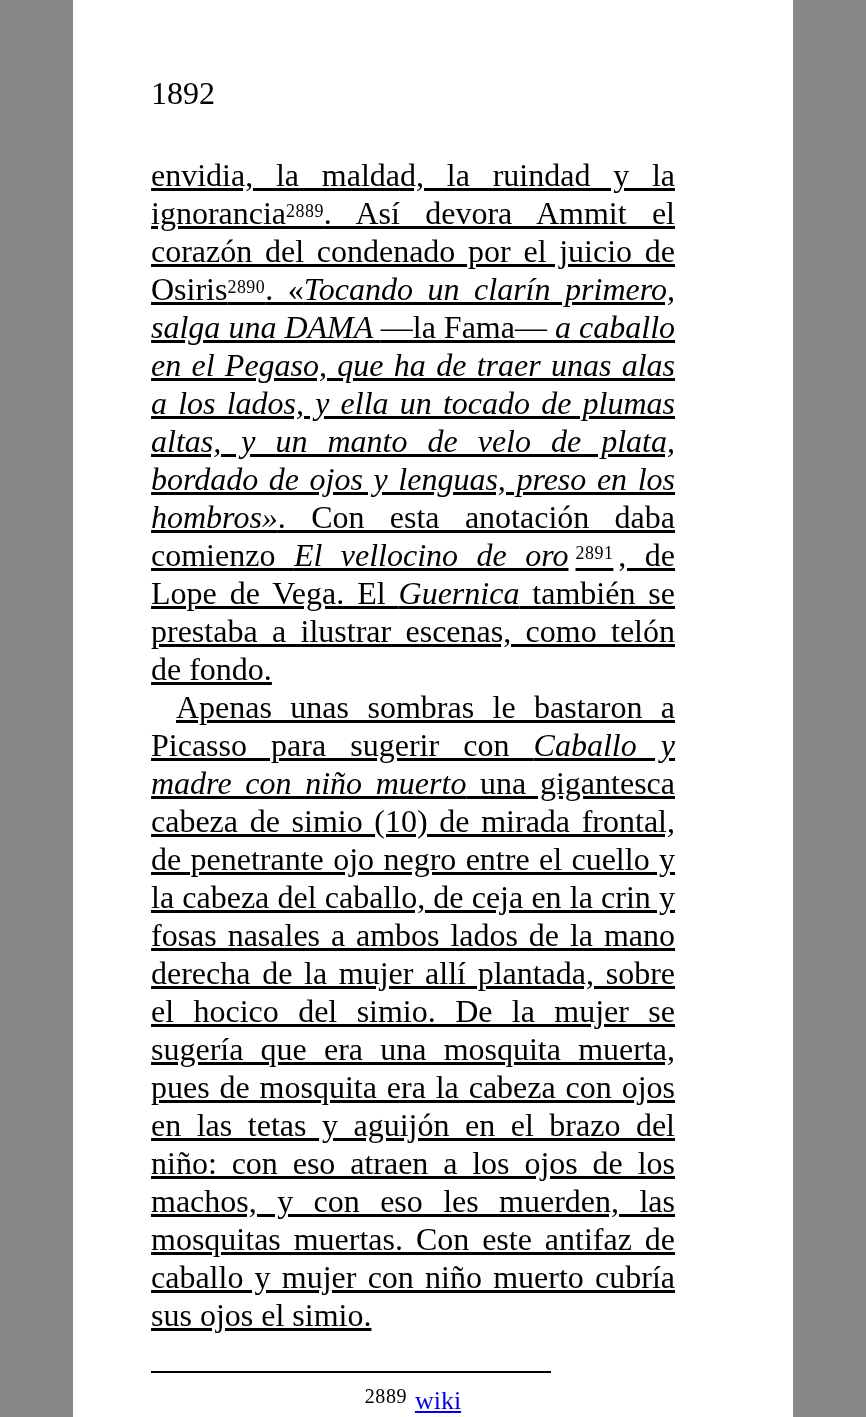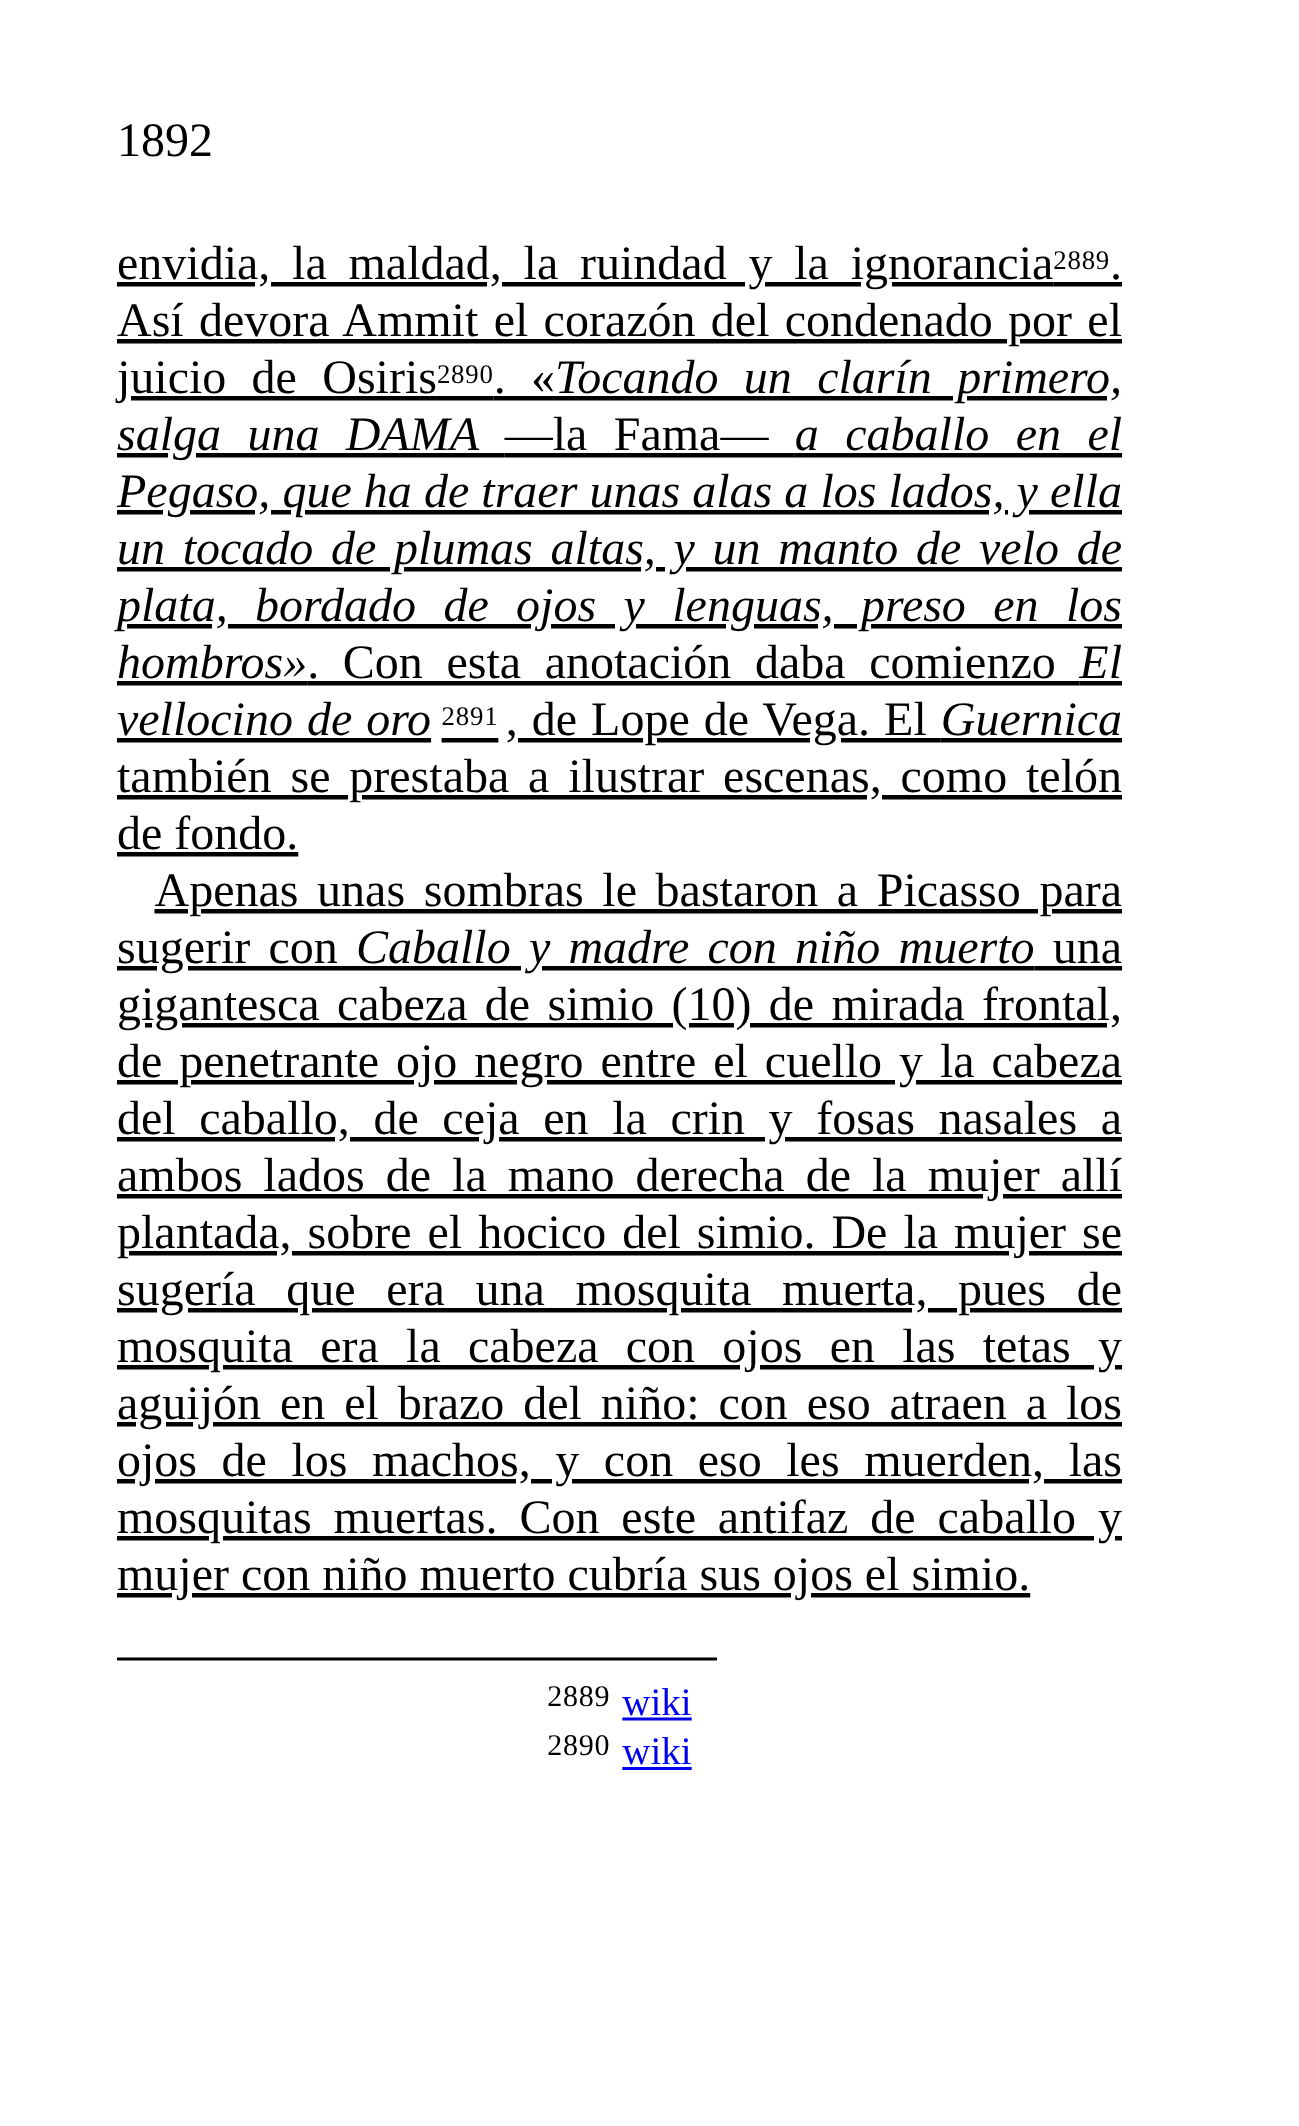--- a/index.html
+++ b/index.html
@@ -4,21 +4,21 @@
 <title>1892</title>
 <style>
   :root {
     --bg: #ffffff;
     --ink: #000000;
     --link: #0000ee;
   }
   * { box-sizing: border-box; }
   html, body { margin: 0; padding: 0; background: #888; }
   .page {
-    width: 866px;
+    width: 720px;
     height: 1417px;
     margin: 0 auto;
     background: var(--bg);
     color: var(--ink);
     font-family: "Liberation Serif", "DejaVu Serif", serif;
     padding: 74px 118px 0 78px;
     overflow: hidden;
     position: relative;
   }
   .page-number {

